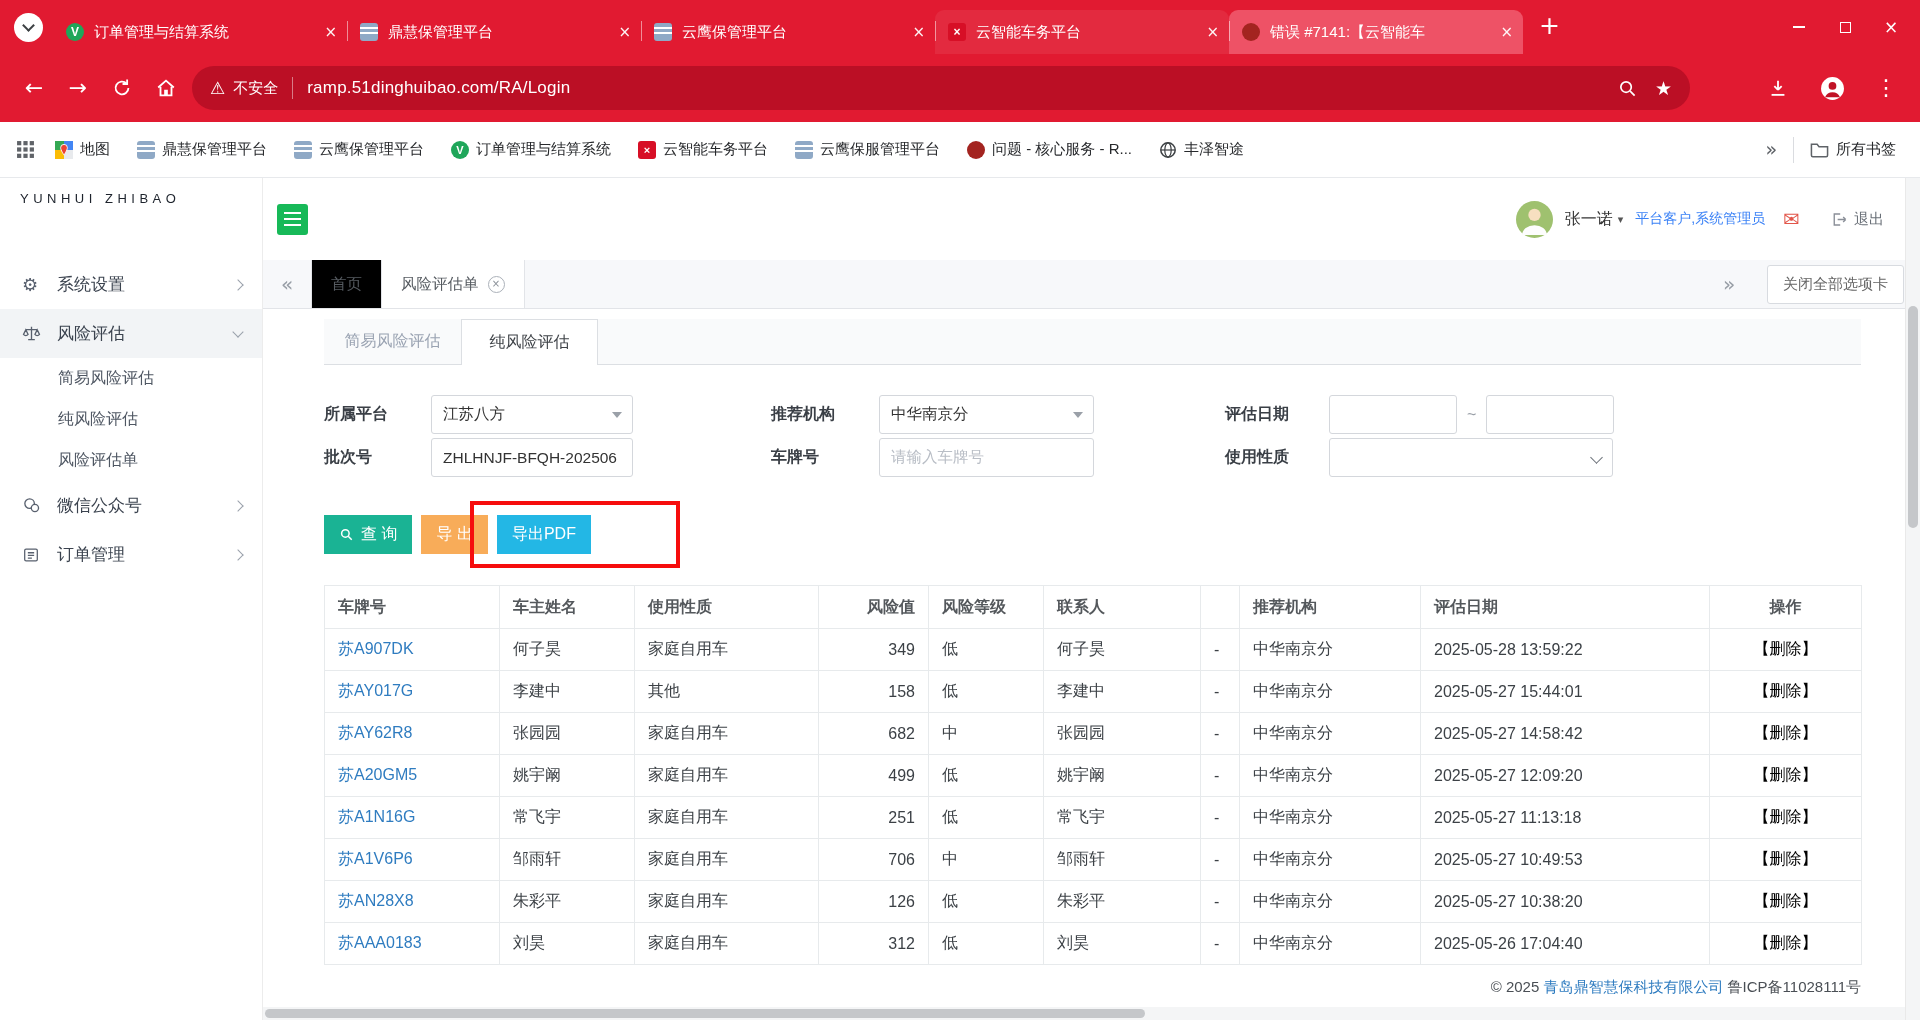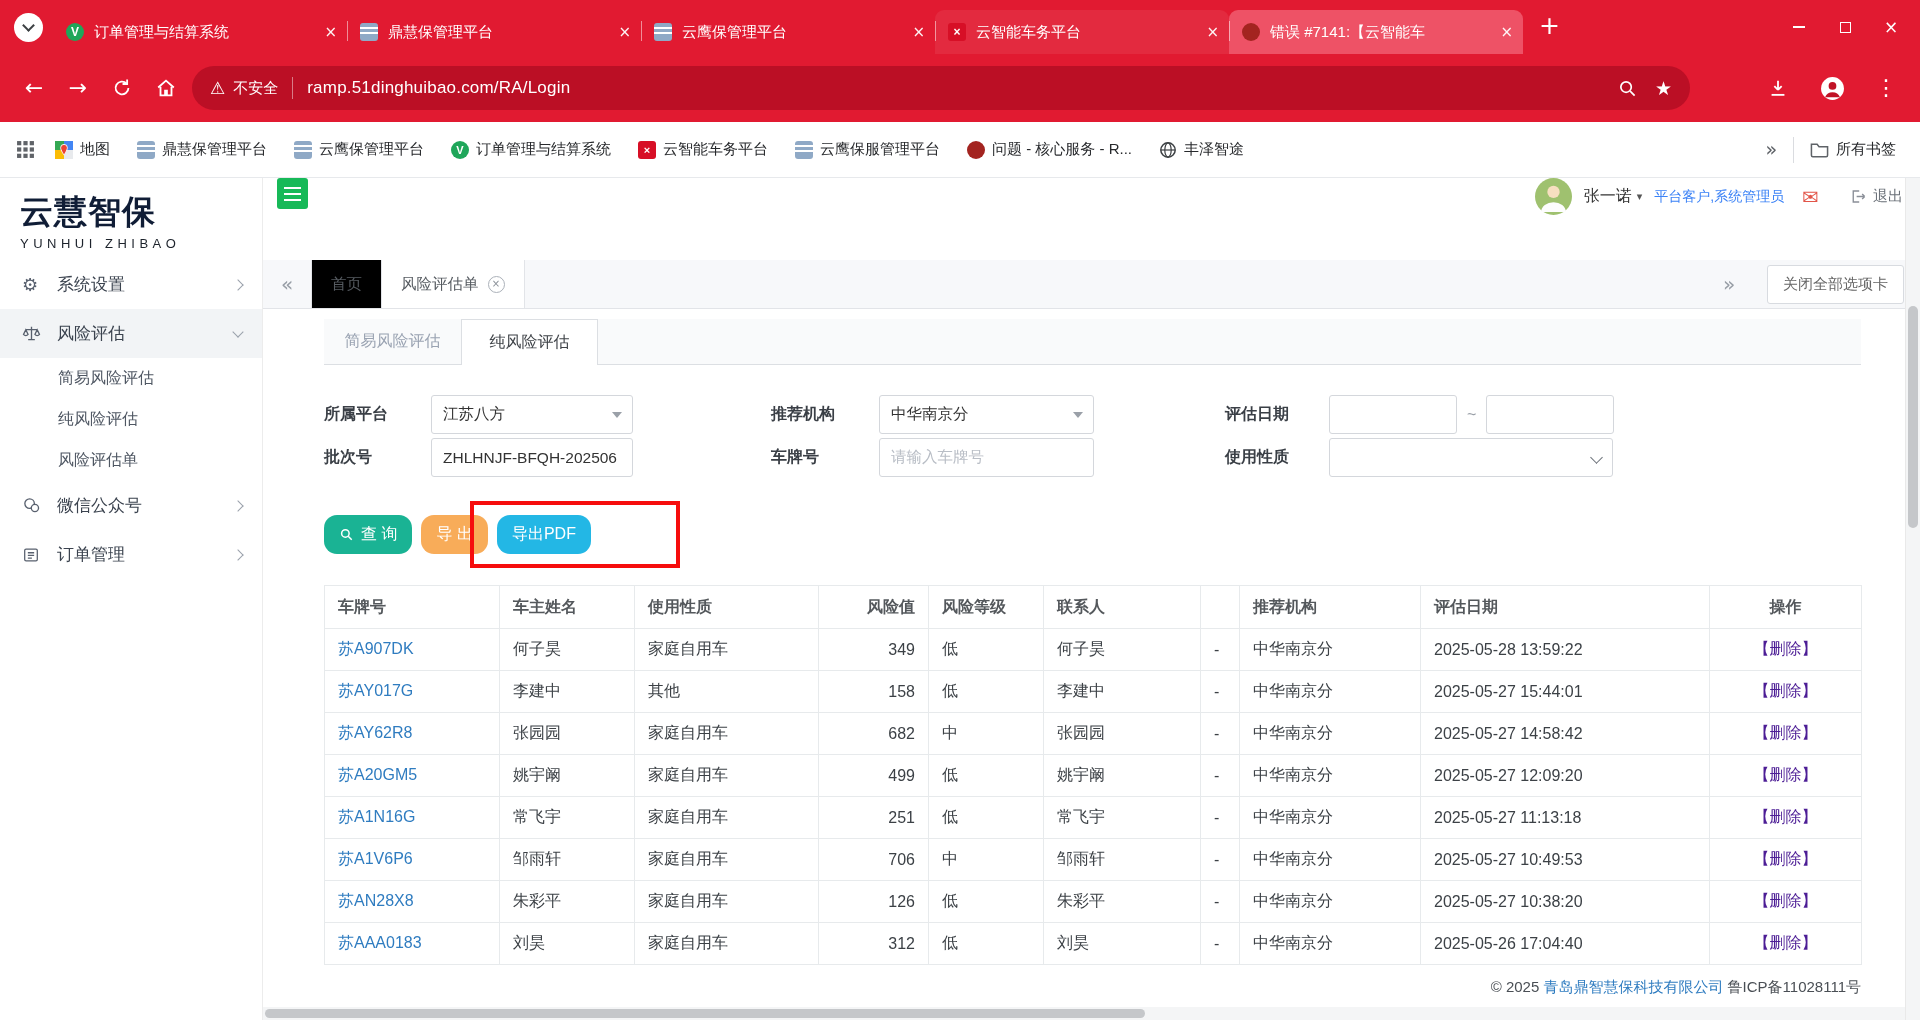--- a/index.html
+++ b/index.html
@@ -54,21 +54,21 @@
 .logo .t{font-size:33px;font-weight:bold;color:#101d36;letter-spacing:1px}
 .logo .s{font-size:13px;letter-spacing:4.5px;color:#1d232c;margin-top:1px}
 .menu-item{height:49px;display:flex;align-items:center;padding:0 20px 0 22px;font-size:17px;color:#3b434f;cursor:pointer}
 .menu-item.active{background:#f2f4f6}
 .micon{width:24px;margin-right:11px;color:#58606e;font-size:18px;display:flex;align-items:center;flex:none}
 .chevr{margin-left:auto;width:8px;height:8px;border-right:1.7px solid #9aa1ab;border-bottom:1.7px solid #9aa1ab;transform:rotate(-45deg)}
 .chevr.down{transform:rotate(45deg);margin-top:-4px}
 .menu-sub{height:41px;display:flex;align-items:center;padding-left:58px;font-size:16px;color:#4f5763;cursor:pointer}
 
 .main{flex:1;display:flex;flex-direction:column;min-width:0}
-.navbar{height:82px;display:flex;align-items:flex-start;padding:0 17px 0 14px;background:#fff}
+.navbar{height:82px;display:flex;align-items:center;padding:0 36px 0 14px;background:#fff}
 .burger{width:31px;height:31px;background:#17b958;border-radius:3px;display:flex;flex-direction:column;justify-content:center;align-items:center;gap:4px;cursor:pointer}
 .burger i{display:block;width:17px;height:2px;background:#fff}
 .usercluster{margin-left:auto;display:flex;align-items:center}
 .uname{font-size:16px;color:#333;margin-left:12px}
 .ucaret{font-size:11px;color:#555;margin-left:5px}
 .urole{font-size:14px;color:#3b82f6;margin-left:12px}
 .uenvelope{font-size:20px;color:#e25549;margin-left:18px}
 .ulogout{display:flex;align-items:center;gap:7px;margin-left:30px;color:#6a7078;font-size:15px;cursor:pointer}
 
 .pagetabs{height:49px;background:#f7f8fa;border-bottom:1px solid #e2e4e8;display:flex;align-items:stretch}
@@ -89,33 +89,33 @@
 .flabel{font-weight:bold;color:#3a3f46}
 .fctrl{height:39px;border:1px solid #d4d7dc;border-radius:3px;display:flex;align-items:center;padding:0 11px;font-size:15.5px;color:#333;position:relative;background:#fff;cursor:pointer;white-space:nowrap;overflow:hidden}
 .w202{width:202px}.w215{width:215px}.w284{width:284px}.w128{width:128px}
 .caret{position:absolute;right:10px;top:16px;width:0;height:0;border-left:5px solid transparent;border-right:5px solid transparent;border-top:6px solid #9aa0a8}
 .selchev{position:absolute;right:11px;top:14px;width:9px;height:9px;border-right:1.7px solid #6a7078;border-bottom:1.7px solid #6a7078;transform:rotate(45deg)}
 .placeholder{color:#b9bec6}
 .dates{display:flex;align-items:center;gap:10px}
 .tildesep{color:#9aa0a8;font-size:16px}
 
 .actions{margin-top:38px;position:relative;display:flex;gap:9px;height:39px;width:1537px}
-.abtn{height:39px;border:none;border-radius:13px;color:#fff;font-size:16px;display:flex;align-items:center;gap:7px;padding:0 15px;cursor:pointer;font-family:inherit}
+.abtn{height:39px;border:none;border-radius:0;color:#fff;font-size:16px;display:flex;align-items:center;gap:7px;padding:0 15px;cursor:pointer;font-family:inherit}
 .btn-q{background:#1ab394}
 .btn-e{background:#f8ac59}
 .btn-p{background:#23b7e5;position:relative;z-index:3}
 .redbox{position:absolute;left:146px;top:-14px;width:210px;height:67px;border:4px solid #f60d0d;z-index:2;pointer-events:none}
 
 .riskTable{margin-top:31px;width:1537px;border-collapse:collapse;table-layout:fixed;font-size:16px;color:#3c4146}
 .riskTable th,.riskTable td{border:1px solid #e7eaec;padding:0 13px;height:42px;text-align:left;overflow:hidden;white-space:nowrap;background:#fff}
 .riskTable th{font-weight:bold;color:#54585c;height:43px}
 .riskTable th:nth-child(4),.riskTable td:nth-child(4){text-align:right}
 .riskTable th:nth-child(10),.riskTable td:nth-child(10){text-align:center}
 .riskTable td:nth-child(1){color:#2f7cc0;cursor:pointer}
-.riskTable td:nth-child(10){color:#4c1d95;cursor:pointer}
+.riskTable td:nth-child(10){color:#000000;cursor:pointer}
 
 .foot{width:1537px;margin-top:13px;text-align:right;font-size:15px;color:#4a4f55}
 .foot .company{color:#2f7cc0;cursor:pointer}
 
 .vscroll{position:absolute;right:0;top:0;width:15px;height:842px;background:#f4f5f6;border-left:1px solid #e9e9e9}
 .vthumb{position:absolute;left:2px;right:2px;top:128px;height:222px;background:#c5c7ca;border-radius:6px}
 .hscroll{position:absolute;left:263px;right:15px;bottom:0;height:13px;background:#f4f5f6}
 .hthumb{position:absolute;left:2px;top:2px;height:9px;width:880px;background:#c5c7ca;border-radius:5px}
 </style>
 </head>
@@ -283,21 +283,20 @@
         </svg>
       <span>所有书签</span>
     </div>
   </div>
 </div>
 
 <div class="page">
 
   <aside class="sidebar">
     <div class="logo">
-      <div class="t">云慧智保</div>
       <div class="s">YUNHUI ZHIBAO</div>
     </div>
 
     <div class="menu-item">
       <span class="micon ico">⚙</span>
       <span>系统设置</span>
       <span class="chevr"></span>
     </div>
 
     <div class="menu-item active">

